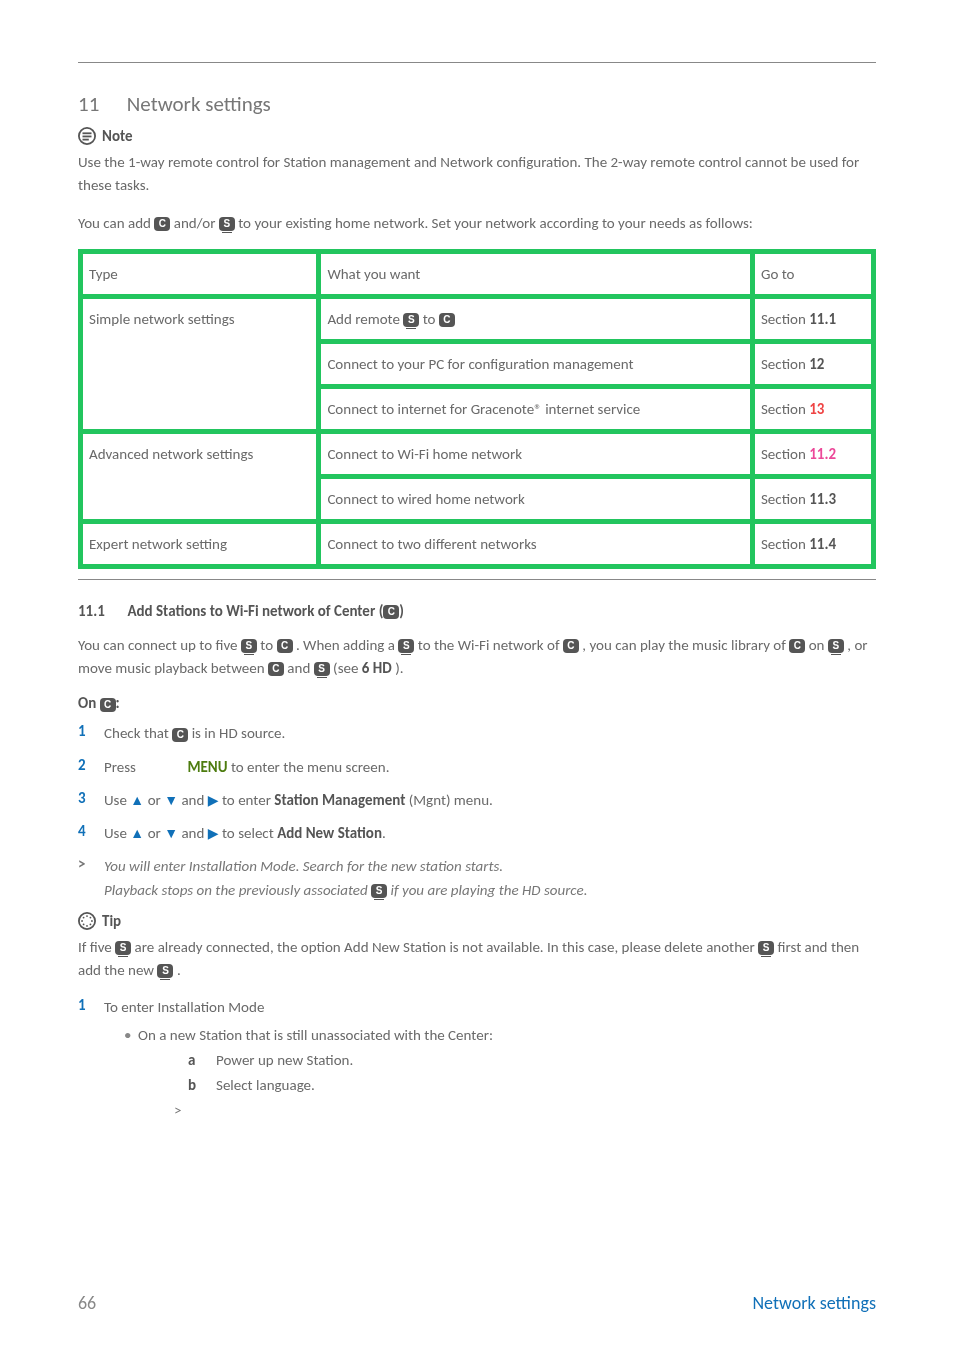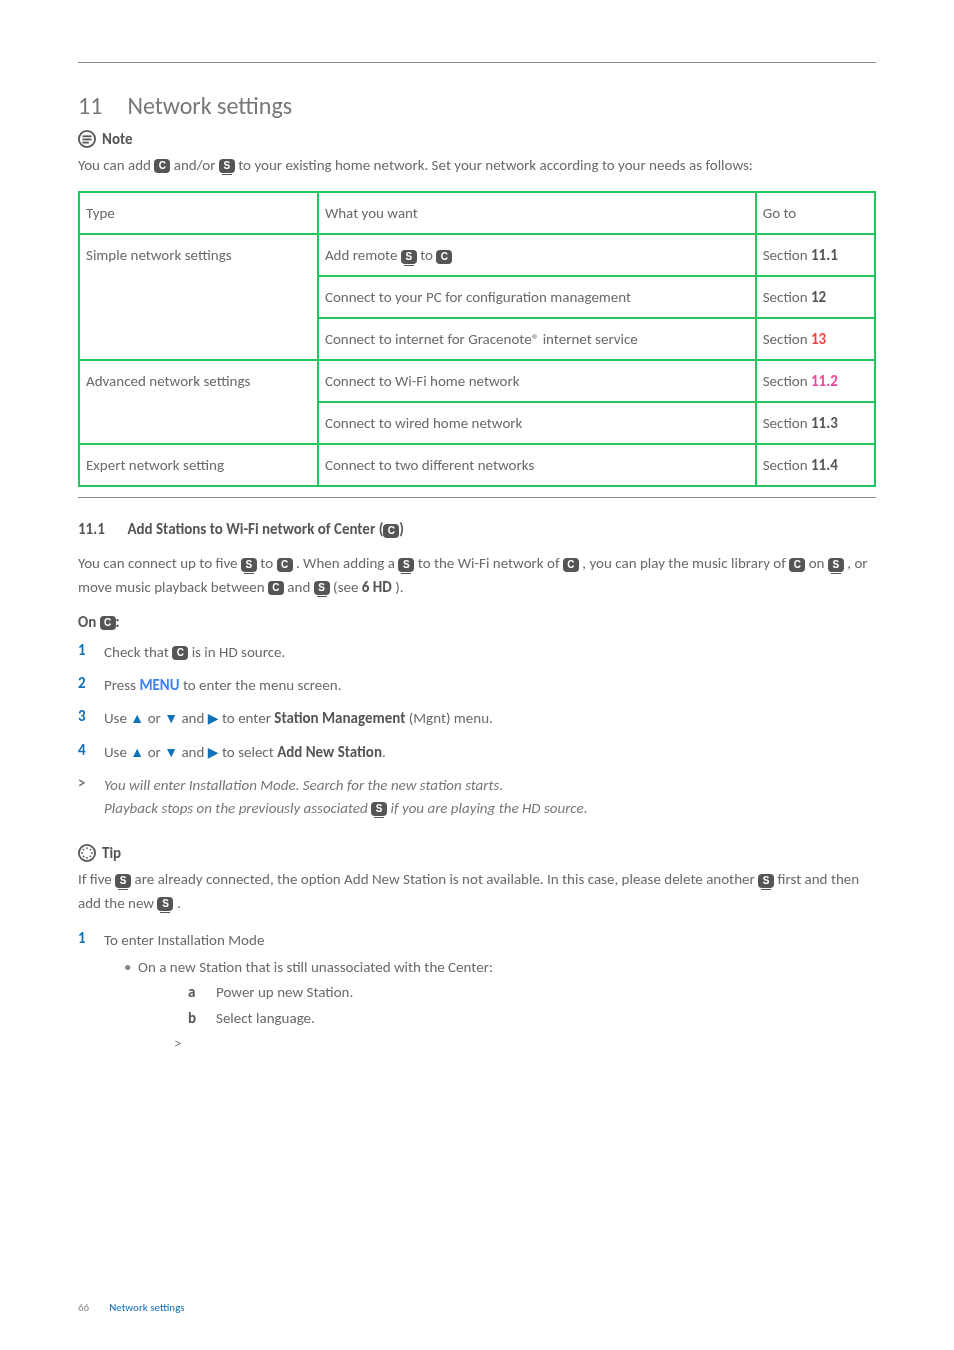--- a/index.html
+++ b/index.html
@@ -14,21 +14,21 @@
       min-height: 1350px;
       box-sizing: border-box;
       padding: 62px 78px 40px 78px;
       position: relative;
     }
     .top-rule {
       border-top: 1px solid #888;
       margin-bottom: 28px;
     }
     .ch-title {
-      font-size: 24px;
+      font-size: 21px;
       font-weight: 300;
       color: #777;
       margin: 0 0 10px 0;
     }
     .ch-title .num {
       display: inline-block;
       min-width: 44px;
     }
     .note-icon, .tip-icon {
       display: inline-flex;
@@ -73,21 +73,21 @@
       border-bottom: 1.5px solid #555;
     }
     table.cfg {
       width: 100%;
       border-collapse: collapse;
       font-size: 15px;
       color: #6a6a6a;
       margin-bottom: 8px;
     }
     table.cfg td, table.cfg th {
-      border: 2px solid #22c55e;
+      border: 5px solid #22c55e;
       padding: 11px 6px;
       text-align: left;
       vertical-align: top;
       font-weight: normal;
       margin-top: 24px;
     }
     .bottom-rule {
       border-top: 1px solid #888;
       margin: 10px 0 22px 0;
     }
@@ -115,43 +115,43 @@
       font-weight: 700;
       font-size: 15px;
       min-width: 12px;
     }
     .step-body {
       font-size: 15px;
       color: #6a6a6a;
       line-height: 1.55;
       flex: 1;
     }
-    .menu-kw { color: #3b82f6; font-weight: 700; }
+    .menu-kw { color: #4d7c0f; font-weight: 700; margin-left: 48px; }
     .tri { color: #1070b8; font-size: 14px; }
     .gt { font-style: italic; color: #777; }
     .sub-bullet {
       list-style: none;
       padding-left: 20px;
       margin: 4px 0;
     }
     .sub-bullet li { margin: 2px 0; font-size: 15px; color: #6a6a6a; position: relative; padding-left: 14px; }
     .sub-bullet.dash > li::before { content: "•"; position: absolute; left: 0; top: 0; color: #888; }
     .letter-list { list-style: none; padding-left: 36px; margin: 2px 0; }
     .letter-list li { font-size: 15px; color: #6a6a6a; display: flex; gap: 14px; margin: 2px 0; }
     .letter { font-weight: 700; color: #555; min-width: 14px; }
     .gt-line { padding-left: 36px; font-style: italic; color: #777; font-size: 15px; display: flex; gap: 10px; }
     .gt-mark { font-style: normal; }
     .footer {
       position: absolute;
       bottom: 36px;
       left: 78px;
       right: 78px;
       display: flex;
-      font-size: 11px;
-      gap: 20px;
+      justify-content: space-between;
+      font-size: 18px;
     }
     .footer .pageno { color: #888; }
     .footer .section { color: #1070b8; }
   </style>
 </head>
 <body>
 
 <div class="page">
   <div class="top-rule"></div>
 
@@ -162,20 +162,21 @@
 
   <div class="note-icon">
     <svg class="icon-circle" viewBox="0 0 20 20">
       <circle cx="10" cy="10" r="9" fill="none" stroke="#555" stroke-width="2"></circle>
       <rect x="5" y="6" width="10" height="2" fill="#555"></rect>
       <rect x="5" y="9.5" width="10" height="2" fill="#555"></rect>
       <rect x="5" y="13" width="7" height="2" fill="#555"></rect>
     </svg>
     <span>Note</span>
   </div>
+  <div class="body-text">Use the 1-way remote control for Station management and Network configuration. The 2-way remote control cannot be used for these tasks.</div>
 
   <div class="body-text">
     <span>You can add </span>
     <span class="badge">C</span>
     <span> and/or </span>
     <span class="badge s">S</span>
     <span> to your existing home network. Set your network according to your needs as follows:</span>
   </div>
 
   <table class="cfg">
@@ -316,21 +317,21 @@
       <span class="step-num" style="color:#777;">&gt;</span>
       <span class="step-body gt">
         <span>You will enter Installation Mode. Search for the new station starts.</span><br>
         <span>Playback stops on the previously associated </span>
         <span class="badge s" style="font-style:normal;">S</span>
         <span> if you are playing the HD source.</span>
       </span>
     </li>
   </ul>
 
-  <div class="tip-icon" style="margin-top:14px;">
+  <div class="tip-icon" style="">
     <svg class="icon-circle" viewBox="0 0 20 20">
       <circle cx="10" cy="10" r="9" fill="none" stroke="#555" stroke-width="2"></circle>
       <g fill="#555">
         <circle cx="10" cy="4.5" r="1"></circle>
           <circle cx="10" cy="15.5" r="1"></circle>
         <circle cx="4.5" cy="10" r="1"></circle>
           <circle cx="15.5" cy="10" r="1"></circle>
         <circle cx="6.2" cy="6.2" r="1"></circle>
           <circle cx="13.8" cy="6.2" r="1"></circle>
         <circle cx="6.2" cy="13.8" r="1"></circle>

